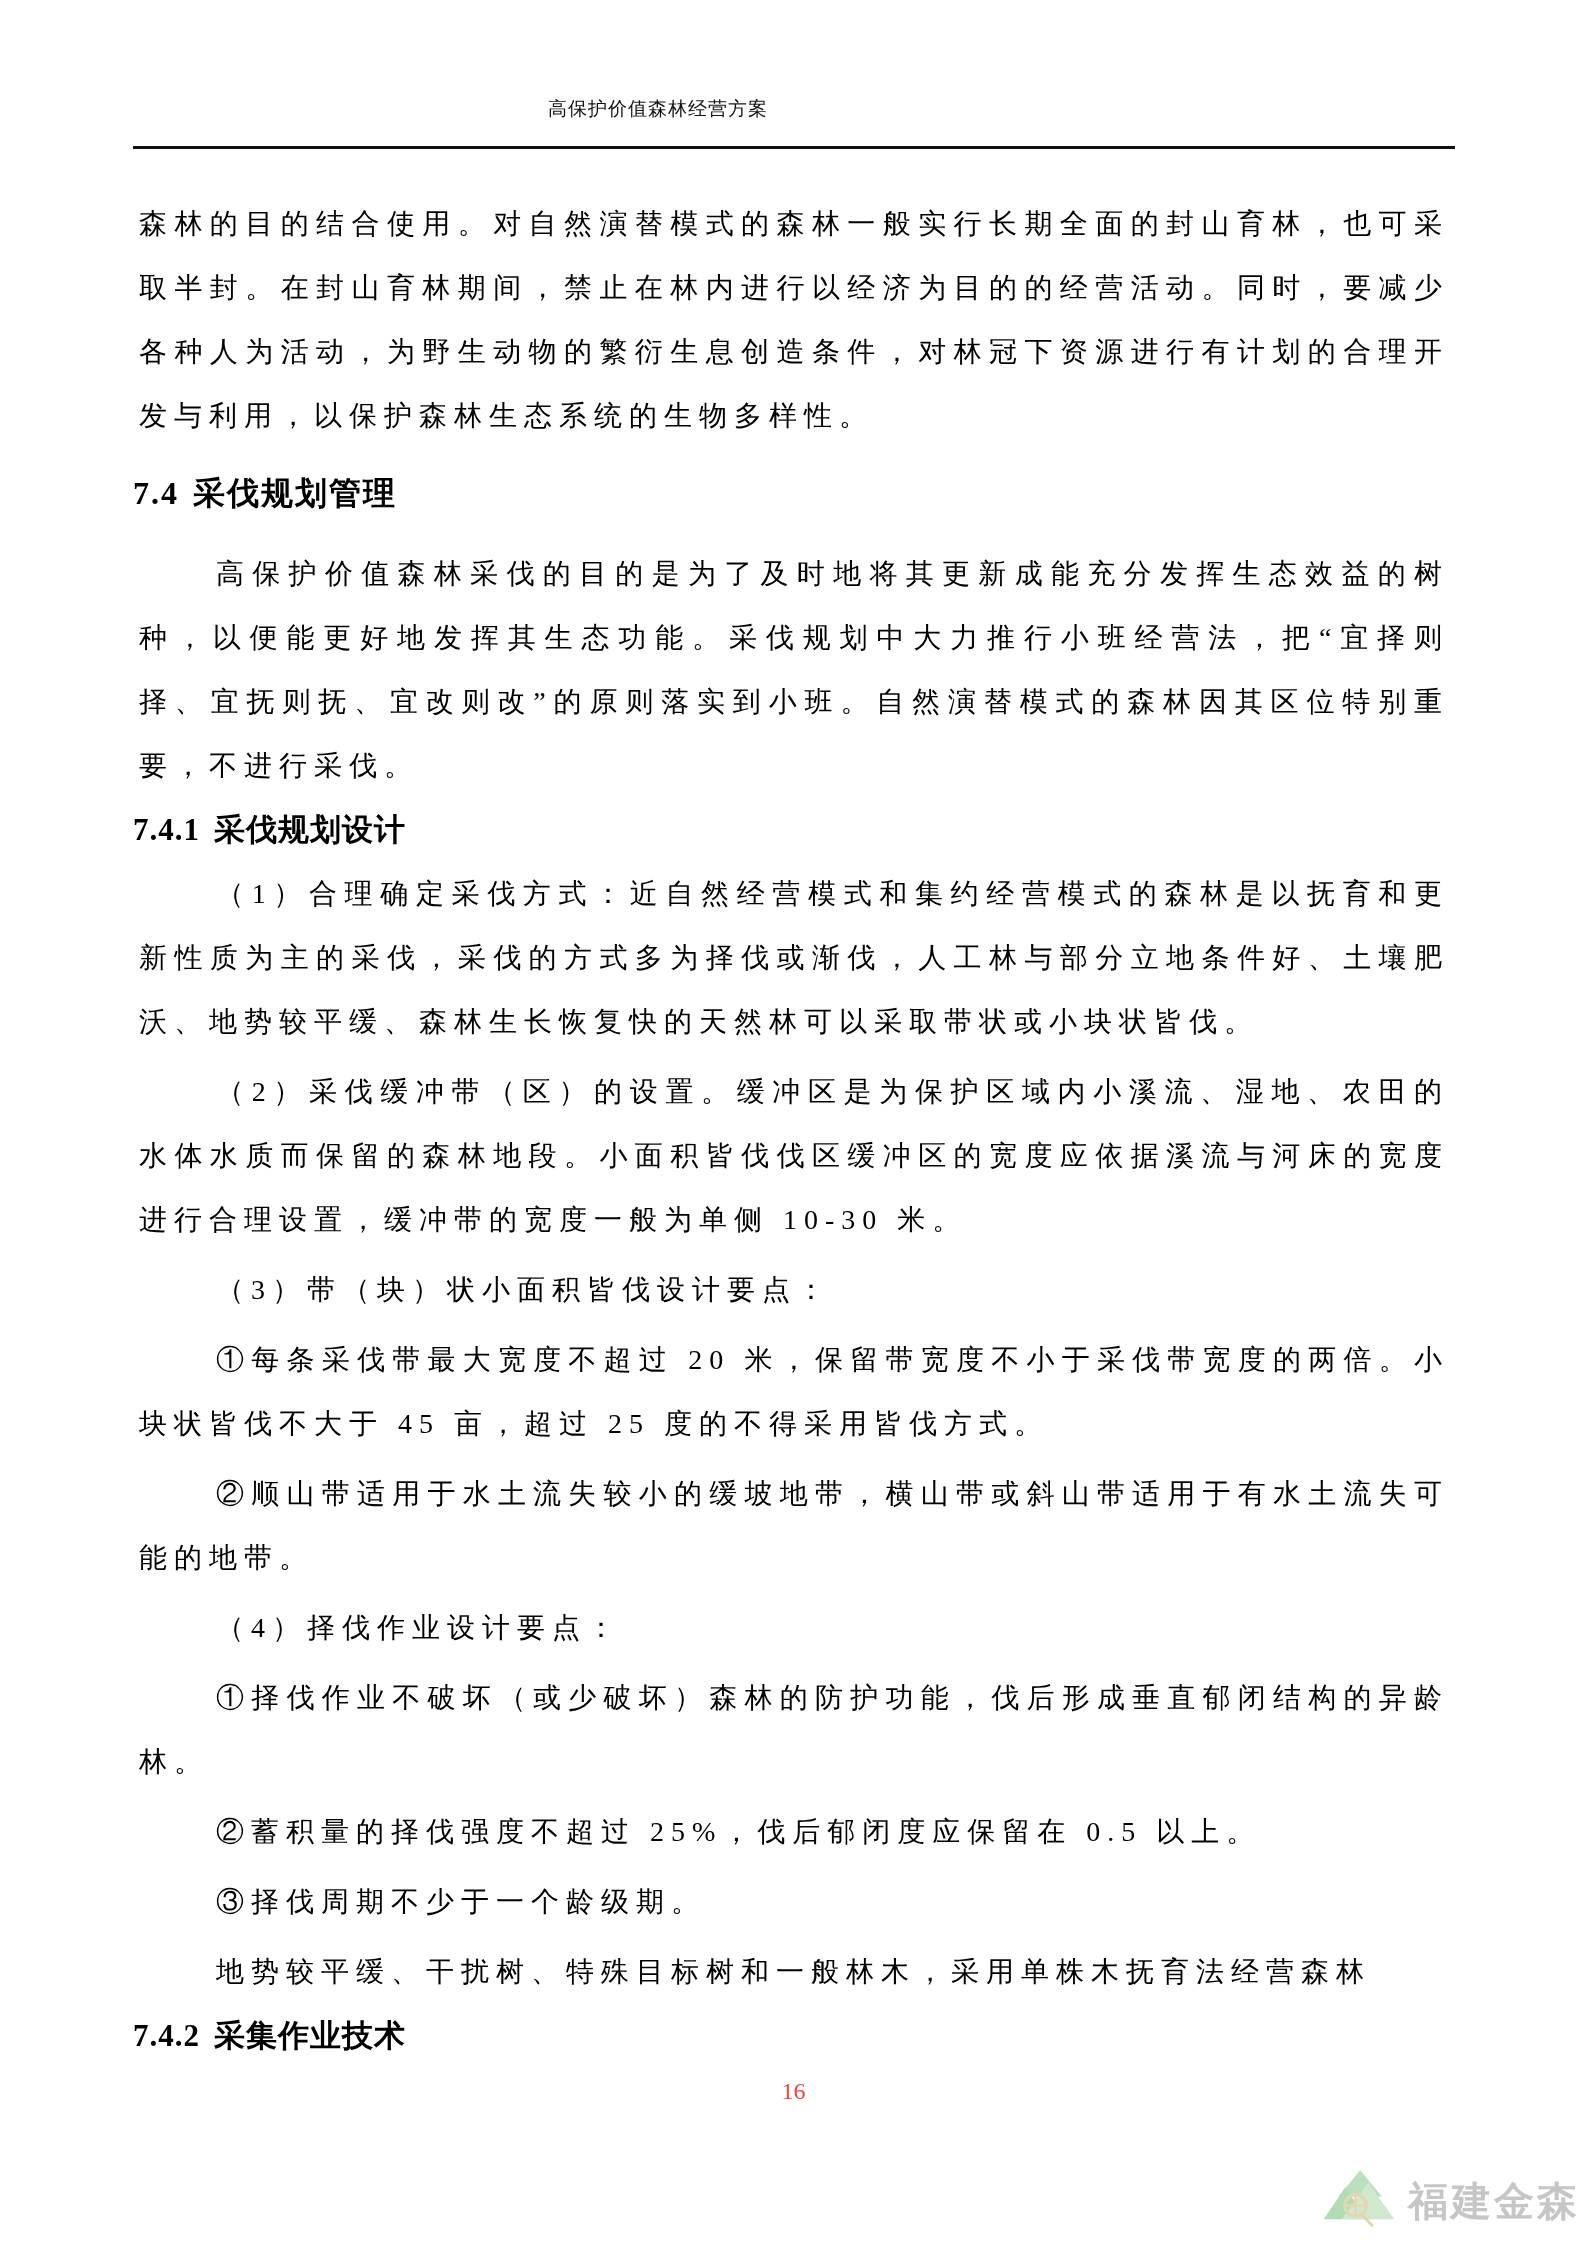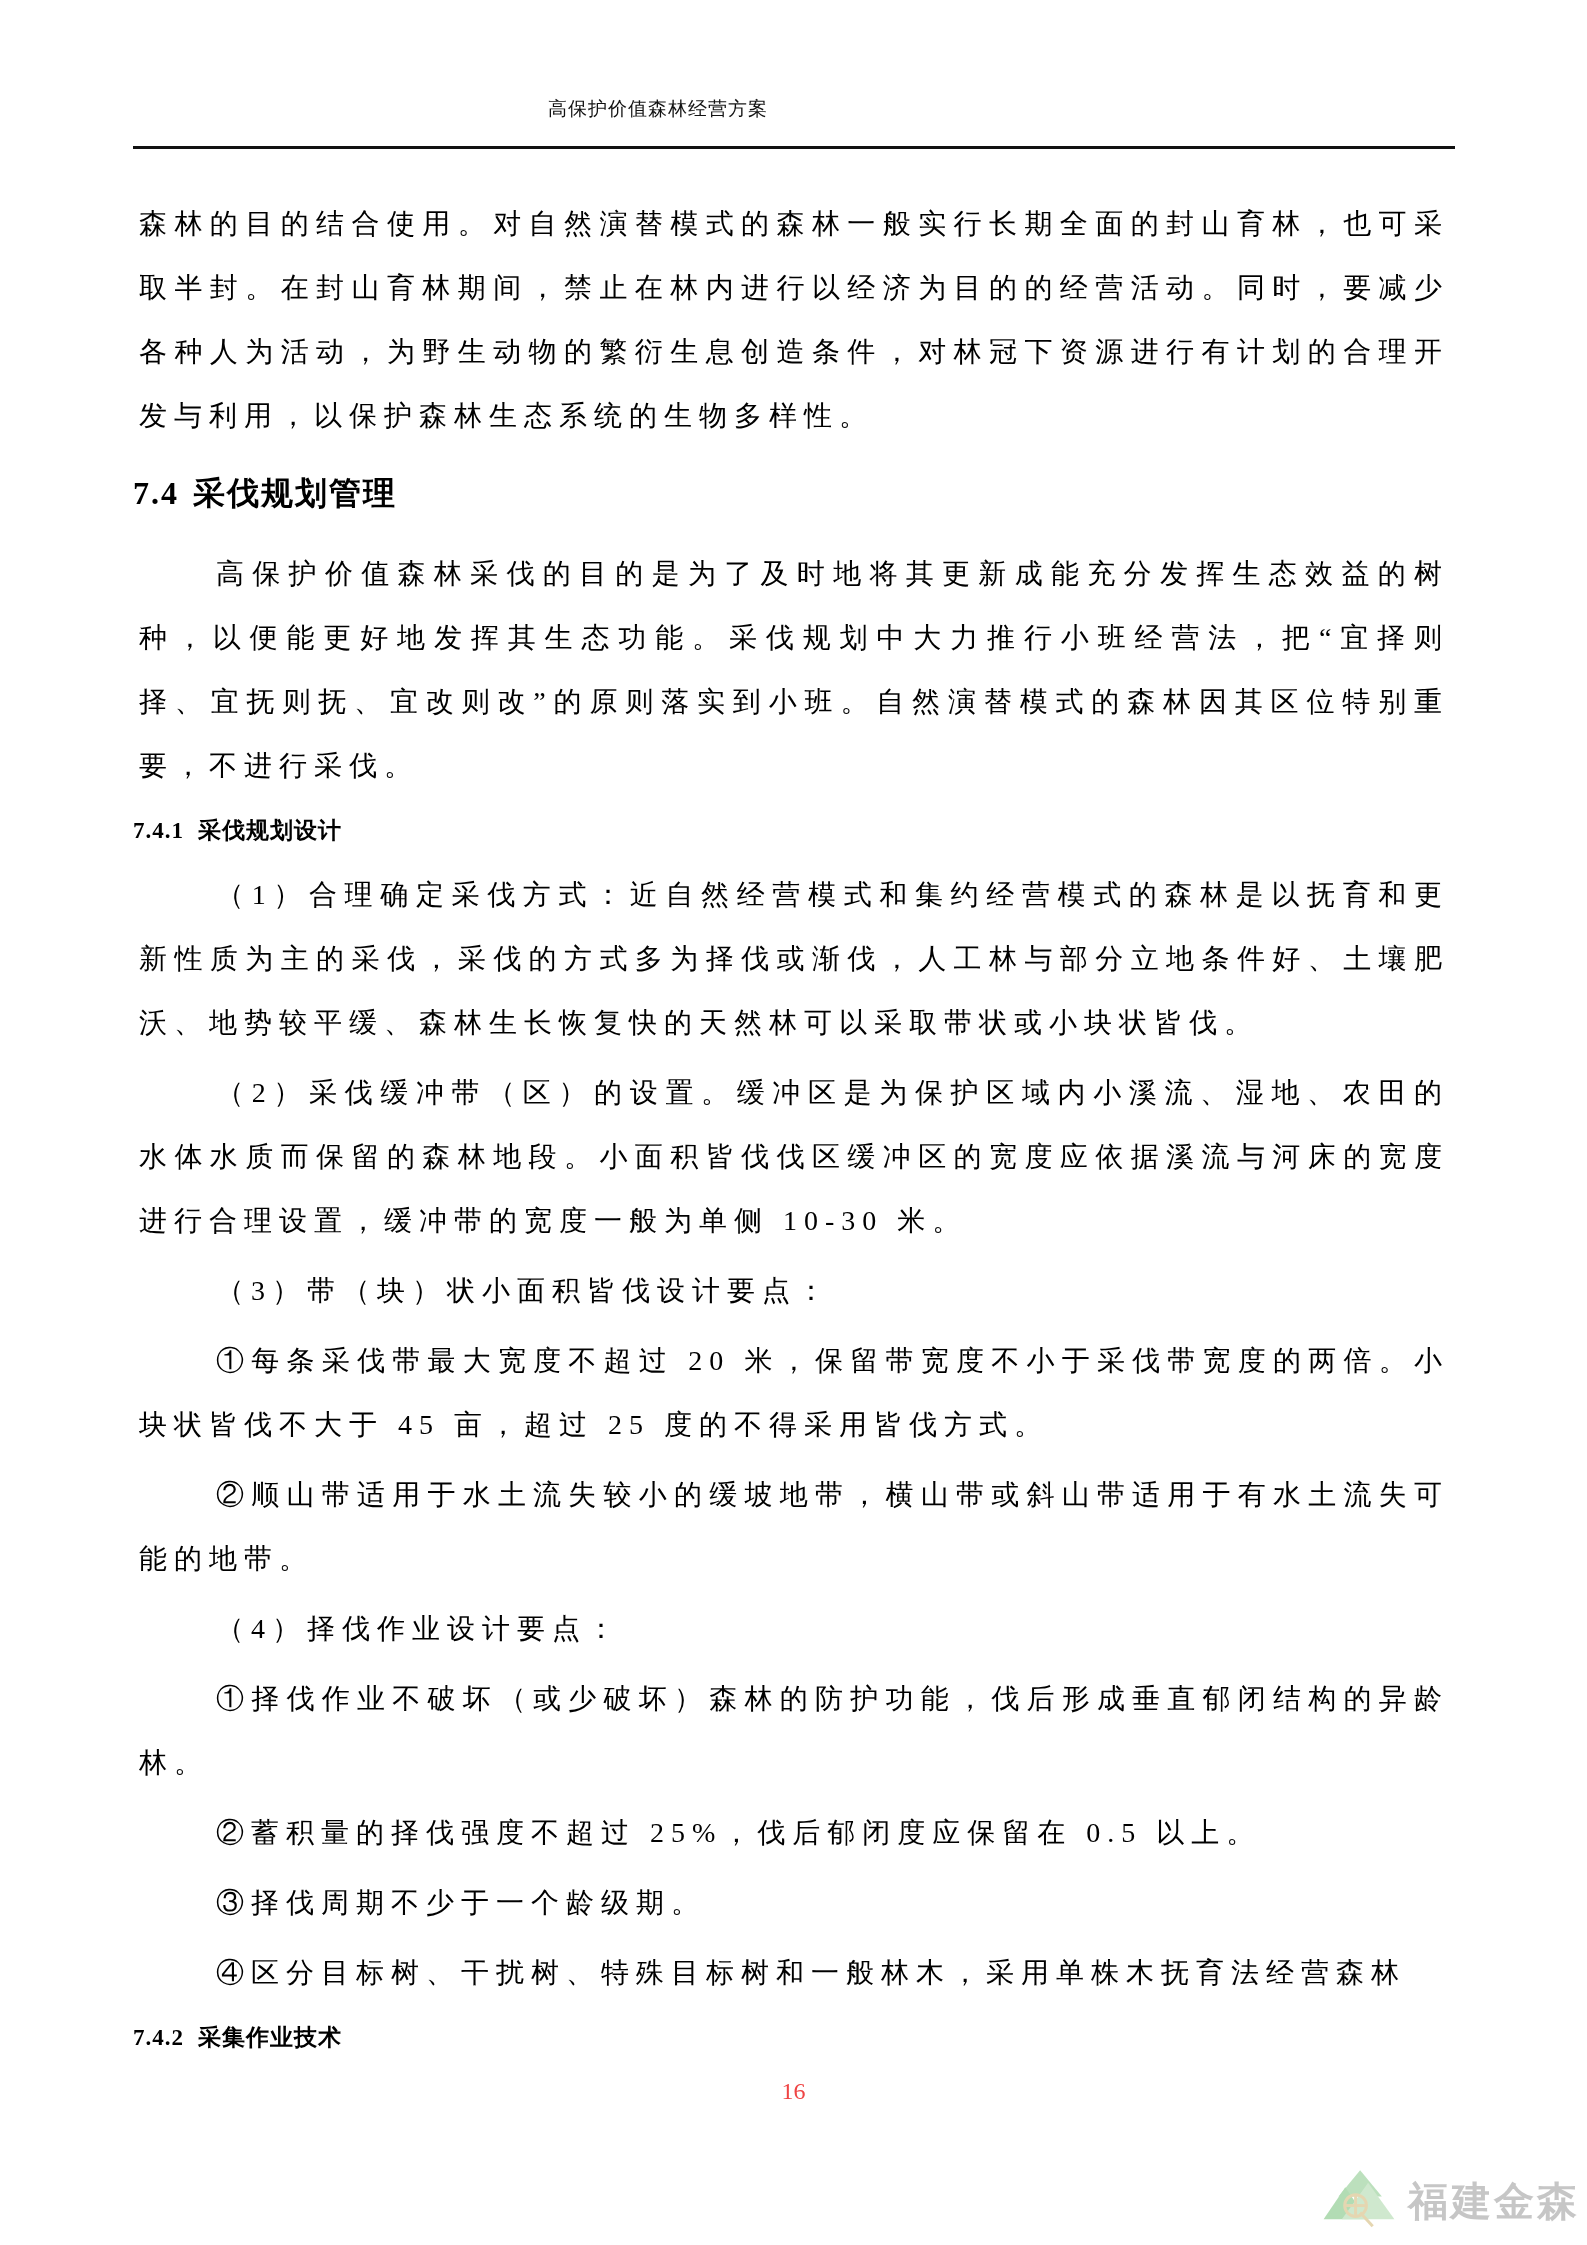--- a/index.html
+++ b/index.html
@@ -48,21 +48,21 @@
   .para--flush { text-indent: 0; }
   .h-major {
     margin: 10px 0 14px 0;
     font-size: 32px;
     line-height: 70px;
     font-weight: bold;
     letter-spacing: 2px;
   }
   .h-minor {
     margin: 0;
-    font-size: 23px;
+    font-size: 31px;
     line-height: 52px;
     font-weight: bold;
     letter-spacing: 1px;
   }
   .h-num {
     font-family: "Liberation Serif", "DejaVu Serif", serif;
     margin-right: 14px;
   }
   .h-title {
     font-family: "Liberation Sans", "DejaVu Sans", sans-serif;
@@ -115,21 +115,21 @@
 
     <p class="para">（1）合理确定采伐方式：近自然经营模式和集约经营模式的森林是以抚育和更新性质为主的采伐，采伐的方式多为择伐或渐伐，人工林与部分立地条件好、土壤肥沃、地势较平缓、森林生长恢复快的天然林可以采取带状或小块状皆伐。</p>
     <p class="para">（2）采伐缓冲带（区）的设置。缓冲区是为保护区域内小溪流、湿地、农田的水体水质而保留的森林地段。小面积皆伐伐区缓冲区的宽度应依据溪流与河床的宽度进行合理设置，缓冲带的宽度一般为单侧 10-30 米。</p>
     <p class="para">（3）带（块）状小面积皆伐设计要点：</p>
     <p class="para">①每条采伐带最大宽度不超过 20 米，保留带宽度不小于采伐带宽度的两倍。小块状皆伐不大于 45 亩，超过 25 度的不得采用皆伐方式。</p>
     <p class="para">②顺山带适用于水土流失较小的缓坡地带，横山带或斜山带适用于有水土流失可能的地带。</p>
     <p class="para">（4）择伐作业设计要点：</p>
     <p class="para">①择伐作业不破坏（或少破坏）森林的防护功能，伐后形成垂直郁闭结构的异龄林。</p>
     <p class="para">②蓄积量的择伐强度不超过 25%，伐后郁闭度应保留在 0.5 以上。</p>
     <p class="para">③择伐周期不少于一个龄级期。</p>
-    <p class="para">④区分目标树、干扰树、特殊目标树和一般林木，采用单株木抚育法经营森林</p>
+    <p class="para">地势较平缓、干扰树、特殊目标树和一般林木，采用单株木抚育法经营森林</p>
 
     <h2 class="h-minor"><span class="h-num">7.4.2</span><span class="h-title">采集作业技术</span></h2>
 
 
   </div>
 
   <div class="page-num">16</div>
 
   <div class="watermark">
     <svg class="wm-tree" viewBox="0 0 64 56" xmlns="http://www.w3.org/2000/svg">

